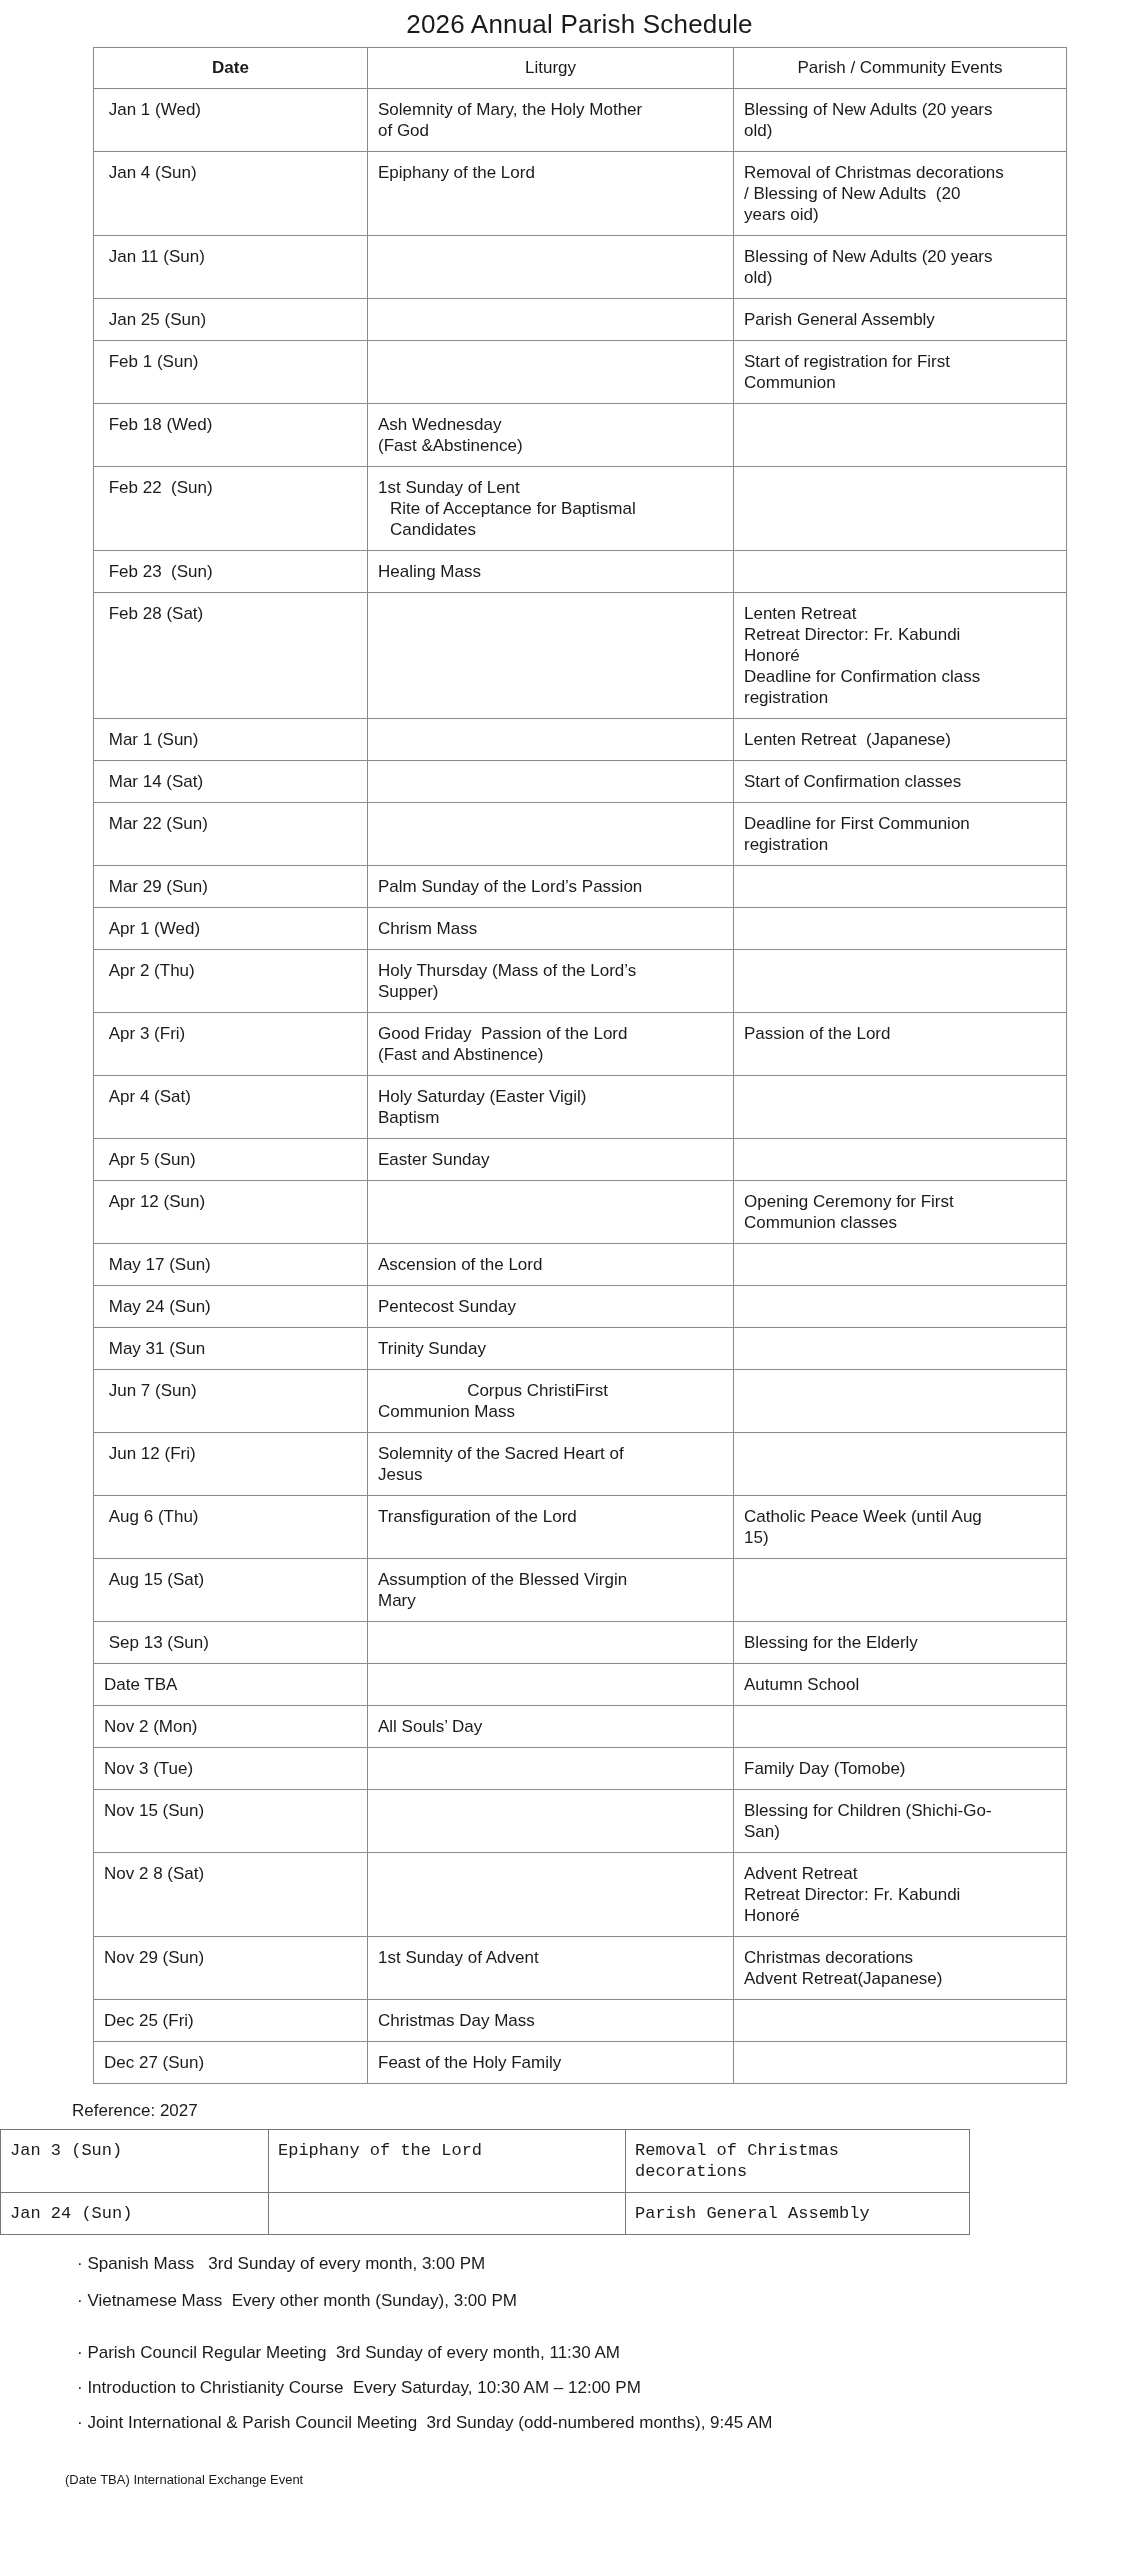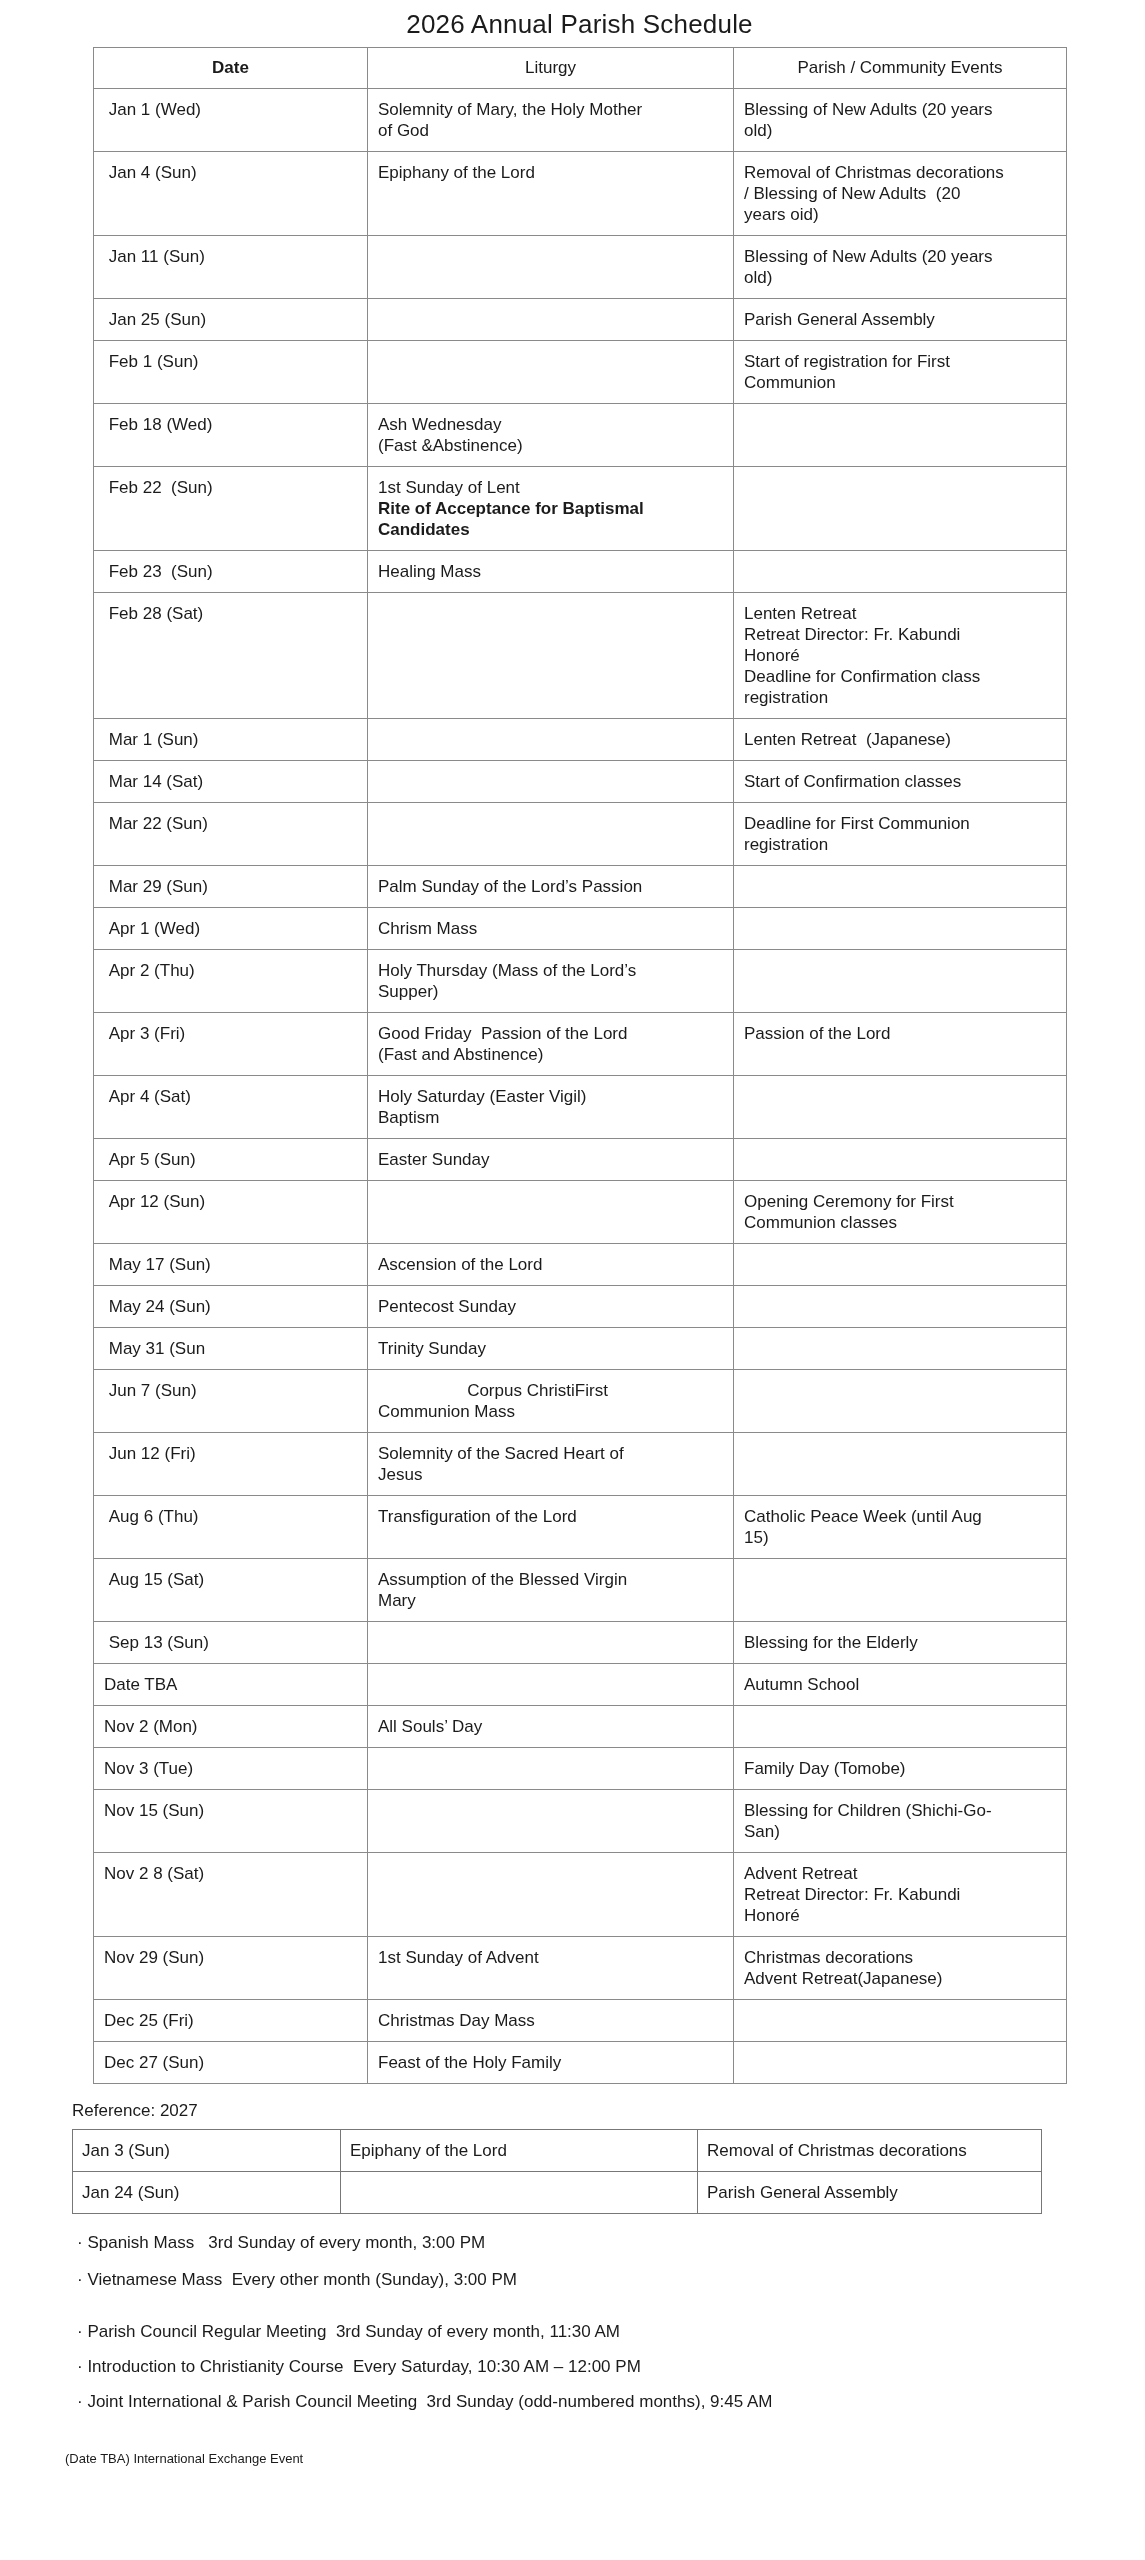--- a/index.html
+++ b/index.html
@@ -48,39 +48,39 @@
   }
   table.sched th.th-date { font-weight: 700; }
   table.sched td {
     font-size: 17px;
     line-height: 21px;
     vertical-align: top;
     padding: 10px 8px 10px 10px;
     white-space: pre-wrap;
     word-wrap: break-word;
   }
-  td .bold-line { font-weight: 700; white-space: pre-wrap; }
+  td .bold-line { font-weight: 400; white-space: pre-wrap; margin-left: 12px; }
   td .split-line {
     display: flex;
     justify-content: center;
     white-space: pre-wrap;
   }
   td .split-line .right-part { margin-right: 28px; }
 
   
   .ref-label {
     margin: 16px 0 8px 72px;
     font-size: 17px;
     line-height: 21px;
   }
   table.ref {
     border-collapse: collapse;
     table-layout: fixed;
-    margin-left: 72px;
     width: 969px;
+    font-family: Liberation Mono, monospace;
   }
   table.ref, table.ref td { border: 1px solid #777777; }
   table.ref td {
     font-size: 17px;
     line-height: 21px;
     vertical-align: top;
     padding: 10px 8px 10px 9px;
     white-space: pre-wrap;
   }
 

